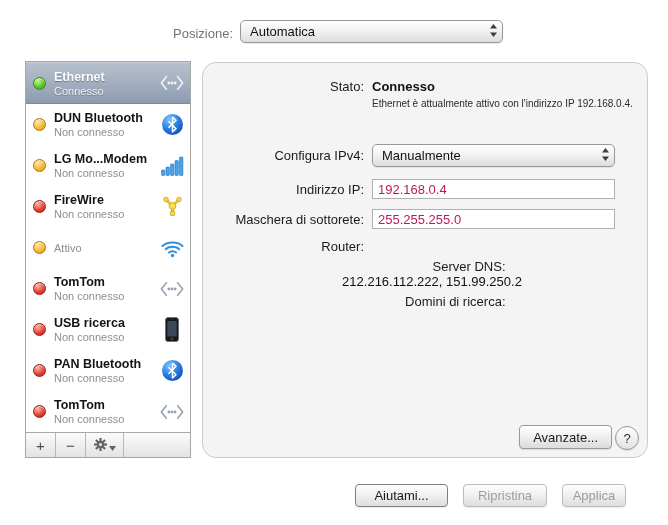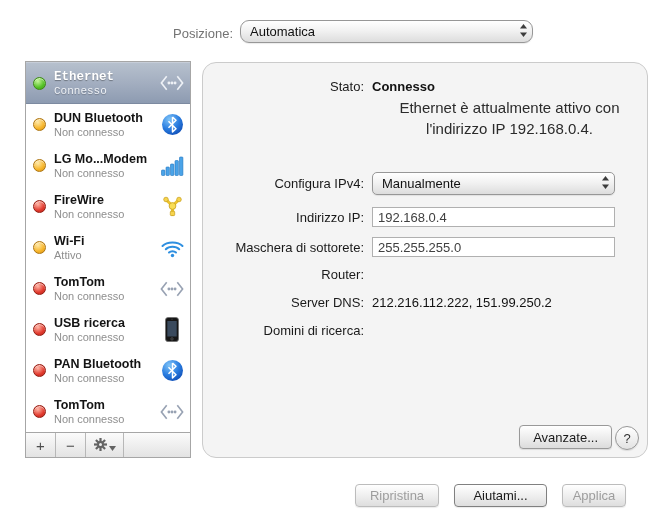--- a/index.html
+++ b/index.html
@@ -13,34 +13,34 @@
     position:absolute;top:26px;left:100px;width:133px;text-align:right;
     font-size:13px;color:#737373;
   }
   .popup{
     box-sizing:border-box;height:23px;border:1px solid #979797;border-radius:5px;
     background:linear-gradient(#ffffff, #f2f2f2 45%, #dddddd);
     box-shadow:0 1px 1px rgba(0,0,0,.08);
     display:flex;align-items:center;padding:0 4px 0 9px;font-size:13px;color:#111;
   }
   .popup .popup-text{flex:1;}
-  #posizione-popup{position:absolute;top:20px;left:240px;width:293px;border-radius:9px;}
+  #posizione-popup{position:absolute;top:20px;left:240px;width:263px;}
   
   .sidebar{
     position:absolute;left:25px;top:61px;width:166px;height:397px;
     border:1px solid #a6a6a6;background:#ffffff;box-sizing:border-box;
     display:flex;flex-direction:column;
   }
   .sb-list{flex:1;overflow:hidden;}
   .sb-item{
     height:41px;display:flex;align-items:center;padding:0 5px 0 7px;box-sizing:border-box;
   }
   .sb-item.selected{
     background:linear-gradient(#b6c0cd, #a3aec0 50%, #8d9bb1);
-    border-top:1px solid #c6cdd8;border-bottom:1px solid #7c8aa0;height:42px;font-family:Liberation Mono, monospace;
+    border-top:1px solid #c6cdd8;border-bottom:1px solid #7c8aa0;height:42px;
   }
   .dot{
     width:11px;height:11px;border-radius:50%;margin-right:8px;flex-shrink:0;
     box-shadow:inset 0 1px 1px rgba(255,255,255,.6);
   }
   .dot-green{background:radial-gradient(circle at 35% 28%, #c6f59a, #54c226 60%, #3f9a16);border:1px solid #3c8a11;}
   .dot-yellow{background:radial-gradient(circle at 35% 28%, #ffe9a8, #f7b529 60%, #d68f12);border:1px solid #ad7410;}
   .dot-red{background:radial-gradient(circle at 35% 28%, #ffb7a8, #e23a2e 60%, #b3permission2218);border:1px solid #941b10;}
   .dot-red{background:radial-gradient(circle at 35% 28%, #ffb7a8, #e23a2e 60%, #b32218);border:1px solid #941b10;}
   .sb-text{flex:1;min-width:0;}
@@ -62,29 +62,29 @@
   .panel{
     position:absolute;left:202px;top:62px;width:446px;height:396px;box-sizing:border-box;
     background:#f4f4f4;border:1px solid #cbcbcb;border-radius:14px;
   }
   .row{display:flex;align-items:center;margin-left:6px;}
   .row .lbl{width:155px;text-align:right;font-size:13px;color:#1a1a1a;flex-shrink:0;}
   .row .ctl{margin-left:8px;}
   .status-row{margin-top:16px;align-items:baseline;}
   .status-value{font-size:13px;font-weight:bold;color:#111;}
   .desc-row{margin-top:3px;align-items:flex-start;}
-  .desc{font-size:15px;color:#2b2b2b;width:288px;line-height:1.4;text-align:center;}
+  .desc{font-size:10px;color:#2b2b2b;width:288px;line-height:1.4;}
   .config-row{margin-top:33px;}
   .config-row .popup{width:243px;}
   .field-row{margin-top:10px;}
   input.field{
     box-sizing:border-box;width:243px;height:20px;border:1px solid #b0b0b0;background:#fff;
-    font-family:"Liberation Sans","DejaVu Sans",sans-serif;font-size:13px;color:#404040;padding:0 5px;
-  }
-  .static-row{margin-top:13px;}
+    font-family:"Liberation Sans","DejaVu Sans",sans-serif;font-size:13px;color:#be185d;padding:0 5px;
+  }
+  .static-row{margin-top:5px;flex-direction:column;}
   .static-val{font-size:13px;color:#111;}
   .adv-btn{
     position:absolute;right:35px;bottom:8px;height:22px;padding:0 13px;
     border:1px solid #999;border-radius:4px;font-size:13px;color:#1a1a1a;
     background:linear-gradient(#ffffff,#eeeeee 50%,#dcdcdc);box-shadow:0 1px 1px rgba(0,0,0,.1);
     display:flex;align-items:center;
   }
   .help-btn{
     position:absolute;right:8px;bottom:7px;width:22px;height:22px;border-radius:50%;
     border:1px solid #979797;background:linear-gradient(#ffffff,#e2e2e2);
@@ -191,21 +191,20 @@
             <circle cx="18" cy="4.5" r="2.3" fill="#f6d44d" stroke="#c79e1d" stroke-width="0.7"></circle>
             <rect x="9.3" y="16.2" width="4.4" height="4.4" rx="0.8" fill="#f6d44d" stroke="#c79e1d" stroke-width="0.7"></rect>
             <circle cx="11.5" cy="11" r="3.4" fill="#f9dd55" stroke="#c79e1d" stroke-width="0.8"></circle>
           </svg>
       </span>
     </div>
 
     <div class="sb-item">
       <span class="dot dot-yellow"></span>
       <div class="sb-text">
-        <div class="sb-name">Wi-Fi</div>
         <div class="sb-status">Attivo</div>
       </div>
       <span class="sb-icon">
         <svg width="25" height="20" viewBox="0 0 25 20">
             <g fill="none" stroke="#2e8fe0" stroke-width="2" stroke-linecap="round">
               <path d="M2.5 8 C7 3.2, 18 3.2, 22.5 8"></path>
               <path d="M5.8 11.3 C9 8, 16 8, 19.2 11.3"></path>
               <path d="M9 14.5 C10.8 12.8, 14.2 12.8, 16 14.5"></path>
             </g>
             <circle cx="12.5" cy="17.5" r="1.7" fill="#2e8fe0"></circle>
@@ -359,16 +358,16 @@
     <div class="ctl static-val"></div>
   </div>
 
   <div class="adv-btn">Avanzate...</div>
   <div class="help-btn">
     <span>?</span>
   </div>
 </div>
 
 <div class="footer">
+  <div class="btn btn-primaryish" id="btn-aiutami">Aiutami...</div>
   <div class="btn btn-disabled" id="btn-ripristina">Ripristina</div>
-  <div class="btn btn-primaryish" id="btn-aiutami">Aiutami...</div>
   <div class="btn btn-disabled" id="btn-applica">Applica</div>
 </div>
 
 </body></html>

